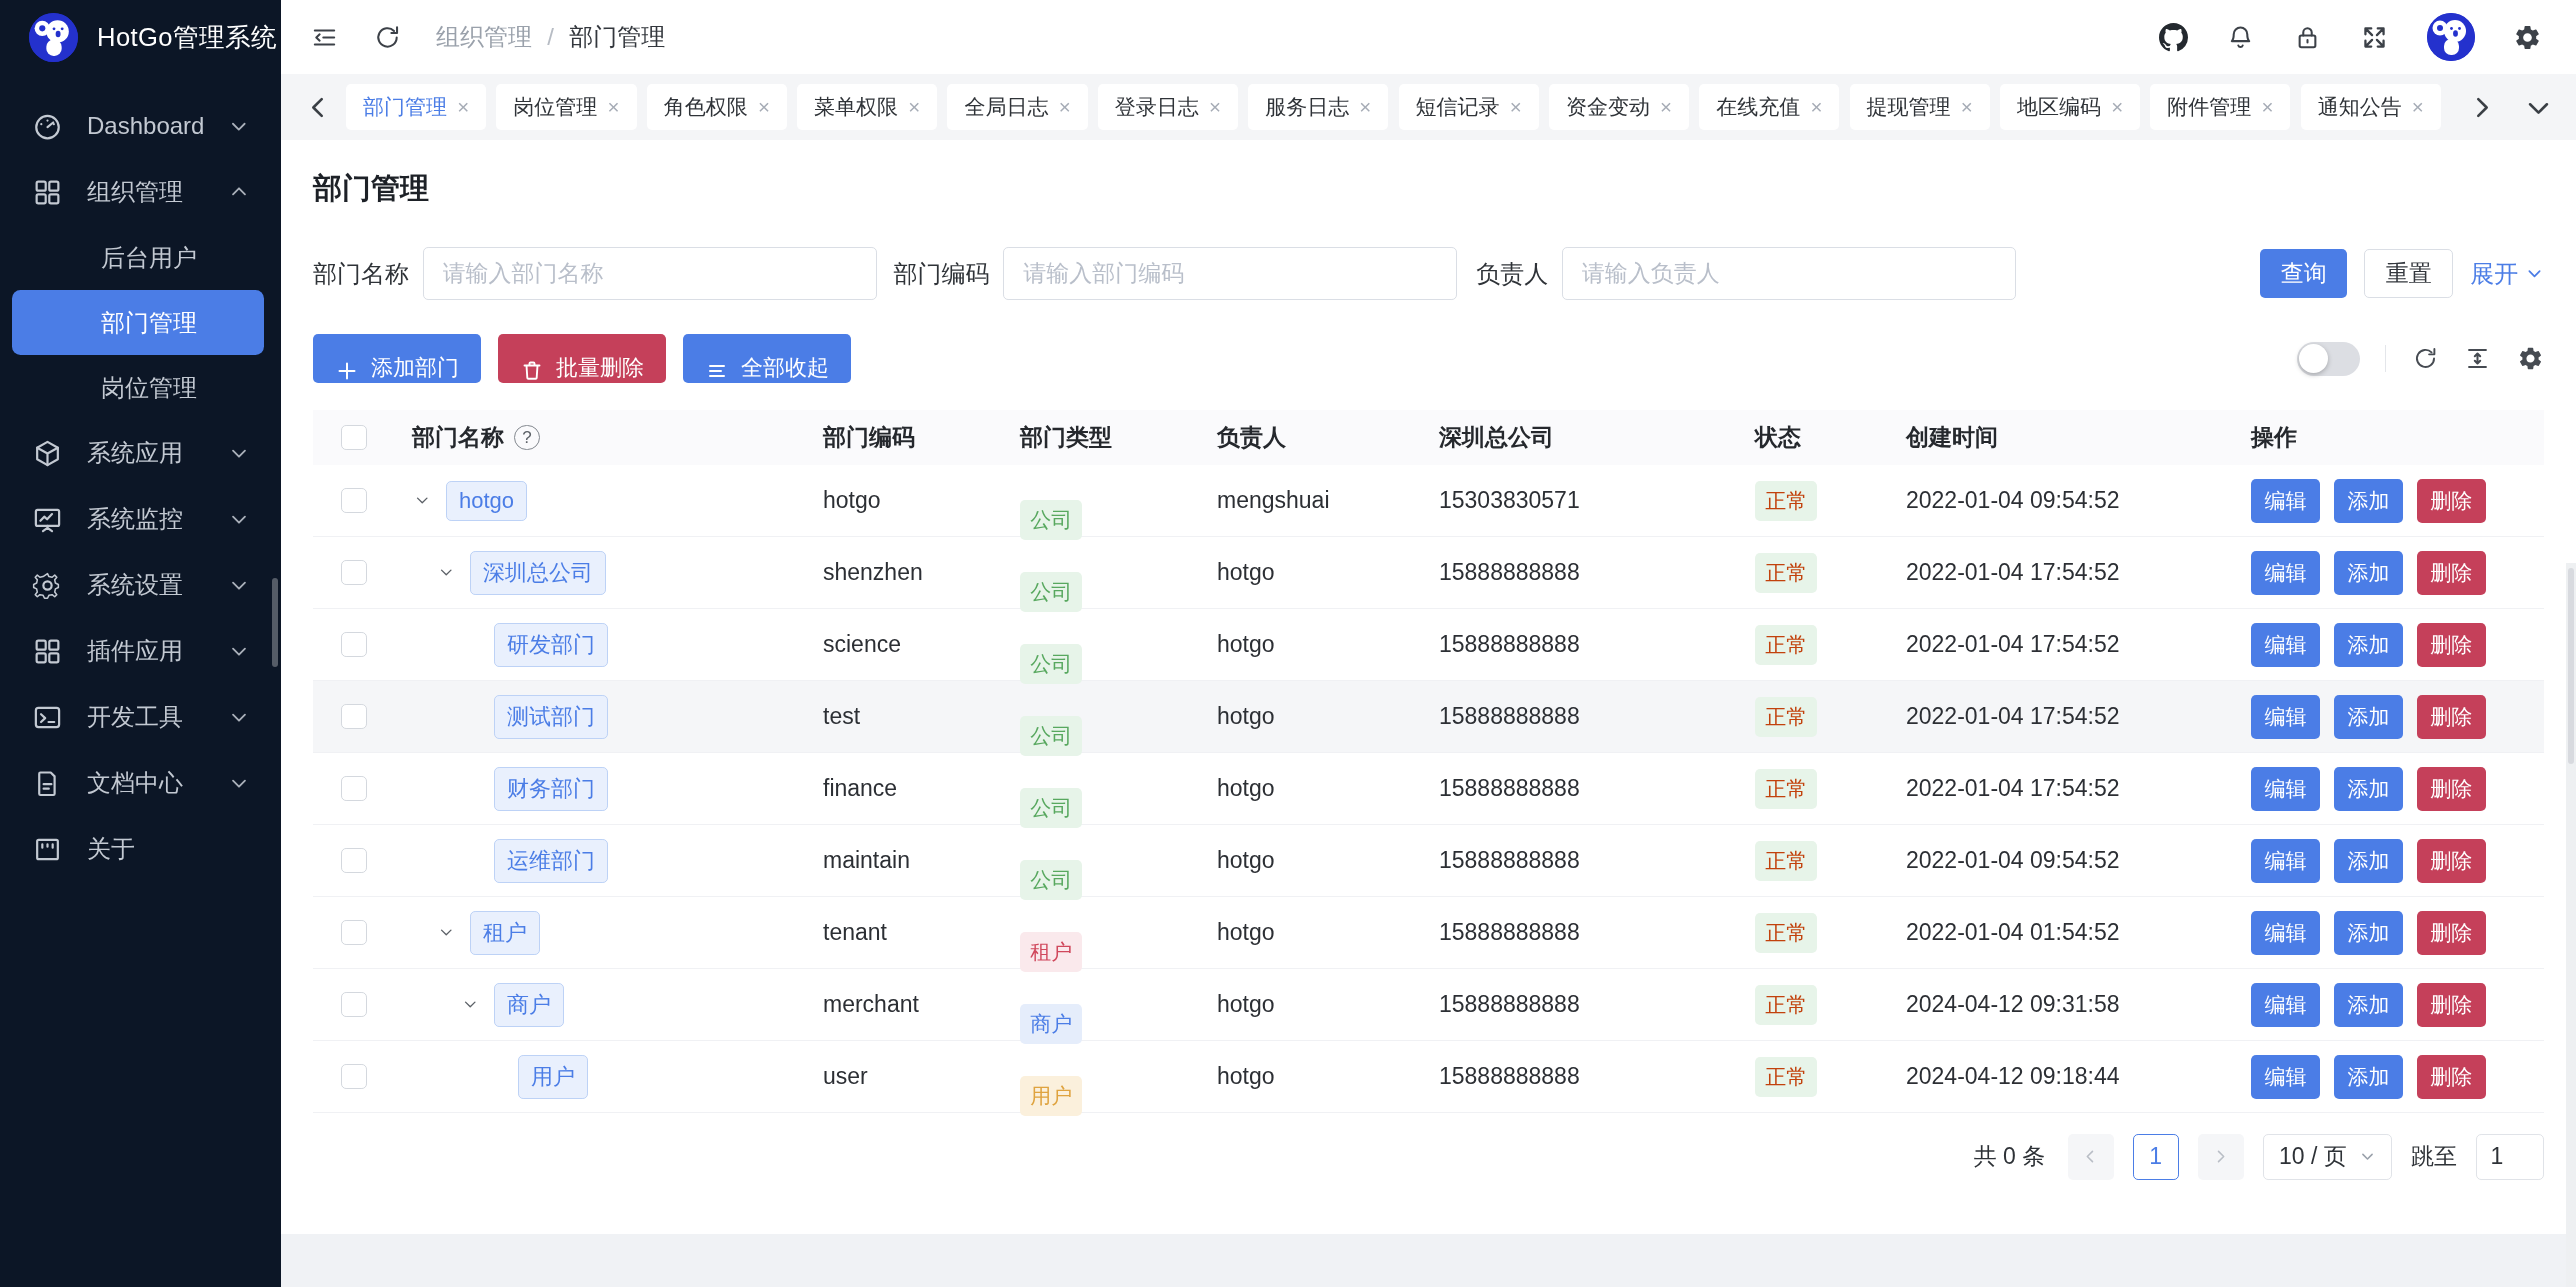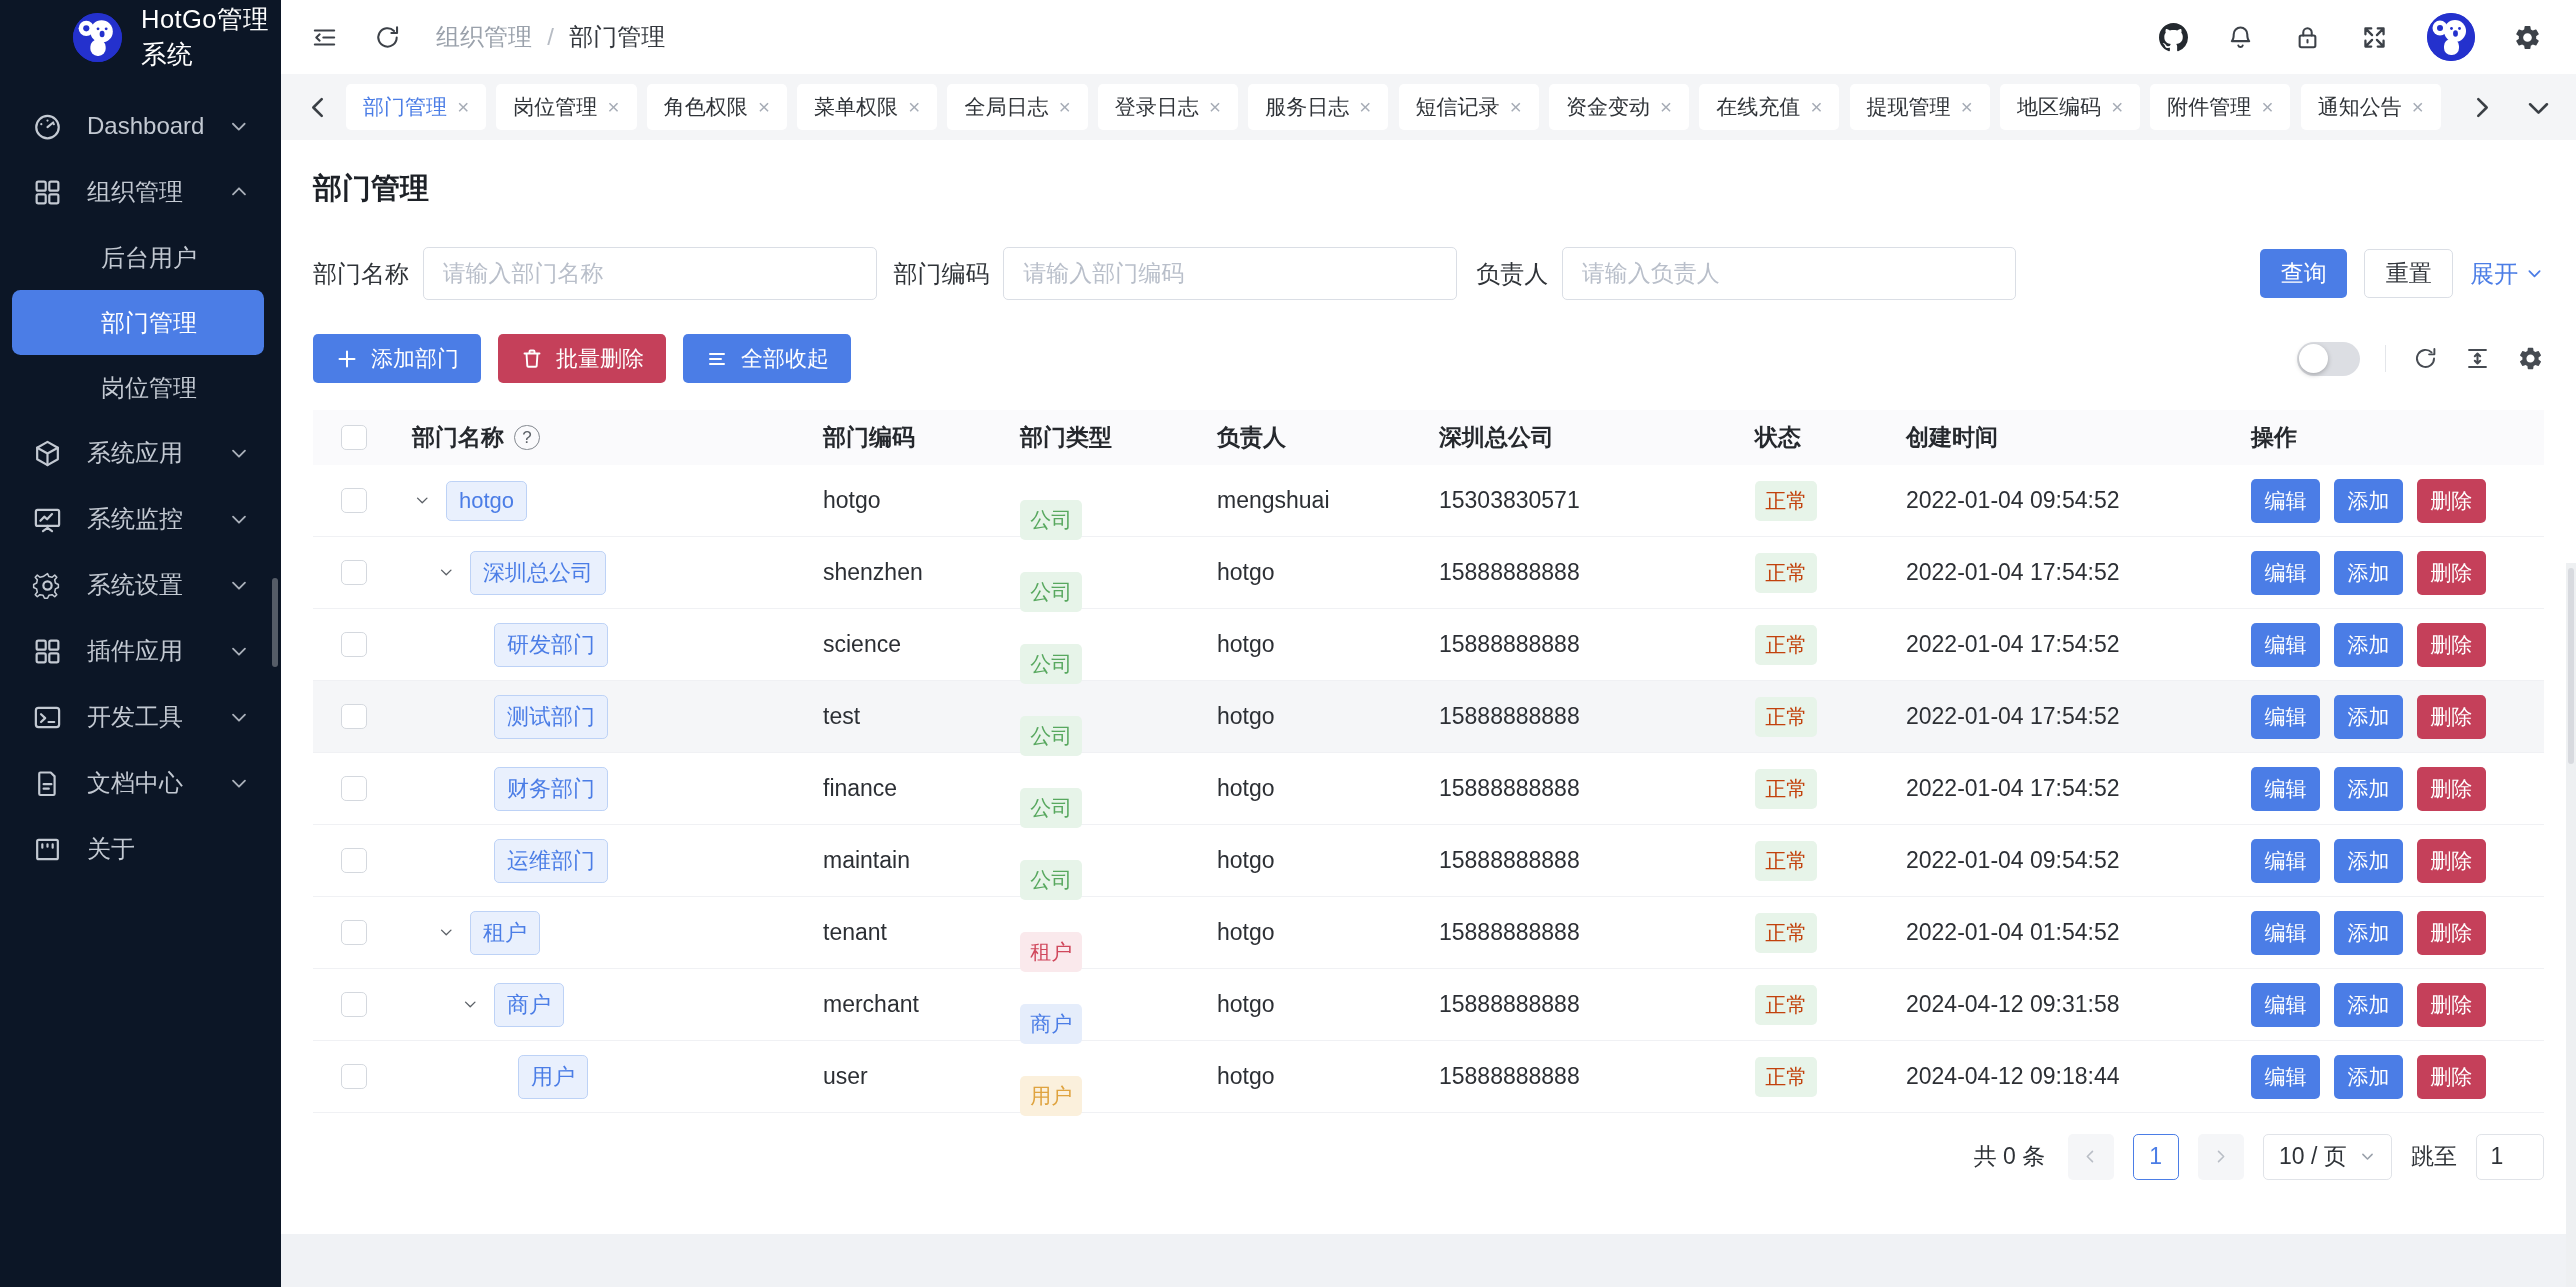--- a/index.html
+++ b/index.html
@@ -5,21 +5,21 @@
   * { margin:0; padding:0; box-sizing:border-box; }
   html,body { width:2576px; height:1287px; }
   body {
     font-family:"Liberation Sans","DejaVu Sans",sans-serif;
     background:#f0f2f5; overflow:hidden; color:#2e3237;
   }
   svg { display:block; }
 
   
   .sidebar { position:absolute; left:0; top:0; bottom:0; width:281px; background:#0c1626; z-index:5; }
-  .logo-row { height:74px; display:flex; align-items:center; padding-left:29px; gap:19px;margin-left:44px; }
+  .logo-row { height:74px; display:flex; align-items:center; padding-left:29px; gap:19px; }
   .logo-badge { width:49px; height:49px; border-radius:50%; background:#2431cd; display:flex; align-items:center; justify-content:center; overflow:hidden; flex:0 0 auto; }
   .logo-title { color:#ffffff; font-size:25.6px; font-weight:500; letter-spacing:0.4px; }
   .menu { padding-top:19px; }
   .menu-item { height:66px; display:flex; align-items:center; padding:0 31px 0 32px; color:#c3c9d2; font-size:24px; gap:24px; cursor:pointer; }
   .menu-item .mi-icon { width:31px; height:31px; flex:0 0 auto; color:#c3c9d2; }
   .menu-item .mi-chevron { margin-left:auto; color:#aab0ba; width:22px; height:22px; }
   .menu-sub-item { height:65px; display:flex; align-items:center; padding-left:101px; color:#c3c9d2; font-size:24px; cursor:pointer; }
   .menu-sub-item.active { background:#4b7de6; color:#ffffff; border-radius:8.5px; margin:0 17px 0 12px; padding-left:89px; }
   .side-scroll-thumb { position:absolute; right:2.6px; top:578px; width:6.8px; height:89px; border-radius:3.4px; background:rgba(255,255,255,.30); }
 
@@ -51,21 +51,21 @@
   .search-field + .search-field { margin-right:19px; }
   .sf-label { font-size:24px; color:#2f3338; margin-right:13.6px; white-space:nowrap; }
   .sf-input { width:454px; height:53px; border:0.9px solid #dadee5; border-radius:5.1px; padding:0 19px; font-size:23px; color:#333; background:#fff; outline:none; font-family:inherit; }
   .sf-input::placeholder { color:#b9bfca; }
   .search-actions { margin-left:auto; display:flex; align-items:center; gap:17px; }
   .btn-query { height:49px; padding:0 20.5px; border:none; border-radius:5.1px; background:#4b7de6; color:#fff; font-size:23px; cursor:pointer; font-family:inherit; }
   .btn-reset { height:49px; padding:0 20.5px; border:0.9px solid #dadee5; border-radius:5.1px; background:#fff; color:#33373d; font-size:23px; cursor:pointer; font-family:inherit; }
   .link-expand { display:flex; align-items:center; gap:6.8px; color:#4b7de6; font-size:24px; cursor:pointer; }
 
   .toolbar-row { margin-top:34px; display:flex; align-items:center; gap:17px; }
-  .btn { height:49px; border:none; border-radius:5.1px; font-size:22px; color:#fff; display:inline-flex; align-items:center; padding:0 22px; gap:12px; cursor:pointer; font-family:inherit; }
+  .btn { height:49px; border:none; border-radius:5.1px; font-size:22px; color:#fff; display:inline-flex; align-items:flex-end; padding:0 22px; gap:12px; cursor:pointer; font-family:inherit; }
   .btn .b-icon { width:24px; height:24px; }
   .btn-blue { background:#4b7de6; }
   .btn-red  { background:#c5405a; }
   .table-tools { margin-left:auto; display:flex; align-items:center; gap:25.6px; }
   .switch { width:63px; height:34px; border-radius:17px; background:#dcdee3; position:relative; cursor:pointer; }
   .switch .knob { position:absolute; left:2.6px; top:2.6px; width:29px; height:29px; border-radius:50%; background:#fff; box-shadow:0 1.7px 5.1px rgba(0,0,0,.25); }
   .tt-divider { width:0.9px; height:27px; background:#e4e6ea; }
   .tt-icon { width:27px; height:27px; color:#464b52; cursor:pointer; }
 
   

